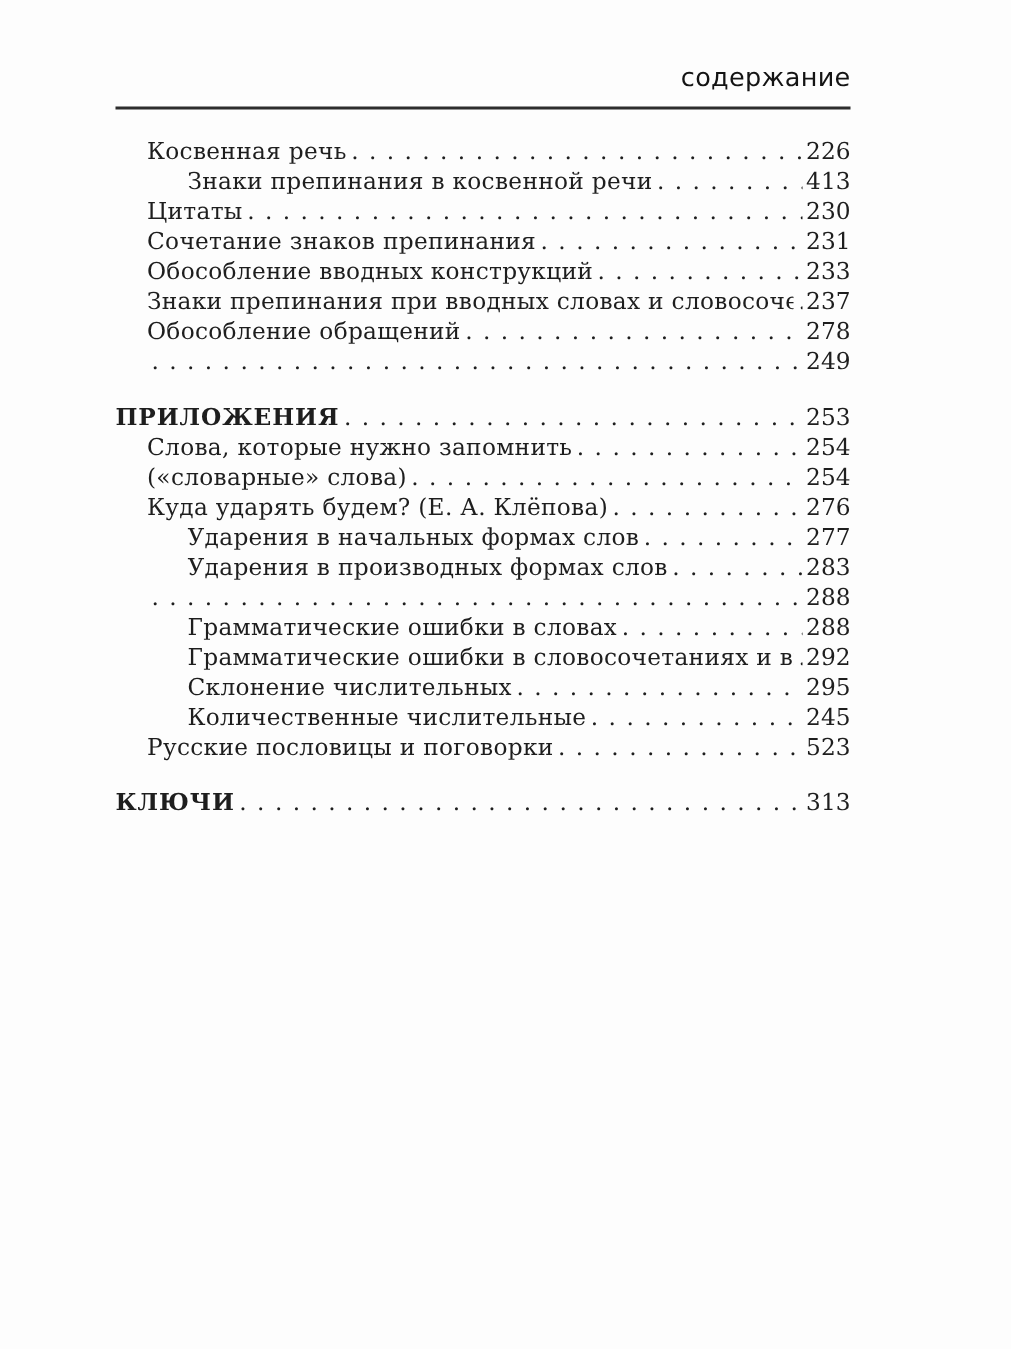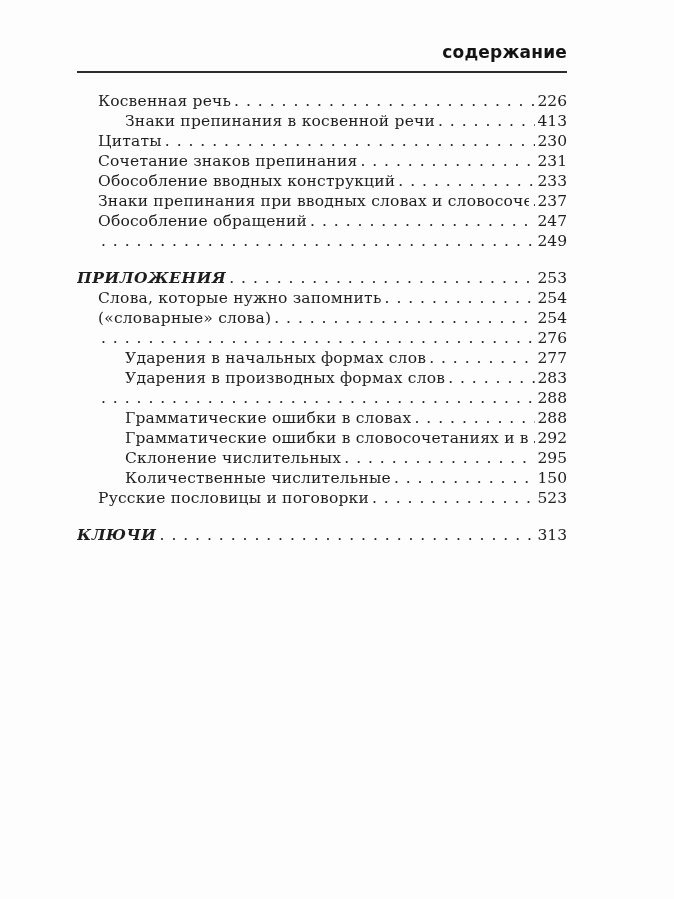--- a/index.html
+++ b/index.html
@@ -18,21 +18,21 @@
   }
   .content {
     position: absolute;
     left: 77px;
     top: 44px;
     width: 490px;
   }
   .running-head {
     text-align: right;
     font-family: "DejaVu Sans", sans-serif;
-    font-weight: bold;
+    font-weight: normal;
     font-size: 17px;
     line-height: 17px;
     color: #141414;
     letter-spacing: 0.2px;
   }
   .rule {
     height: 2px;
     background: var(--rule, #2d2d2d);
     margin-top: 10px;
   }
@@ -45,21 +45,20 @@
     align-items: baseline;
     line-height: 20px;
     white-space: nowrap;
   }
   .row.level-1 { padding-left: 21px; }
   .row.level-2 { padding-left: 48px; }
   .row.gap-before { margin-top: 17px; }
   .row.section .title {
     font-weight: bold;
     letter-spacing: 0.6px;
-    font-style: italic;
   }
   .title {
     flex: 0 1 auto;
     min-width: 0;
     overflow: hidden;
     letter-spacing: 0.2px;
   }
   .leader {
     flex: 1 1 0;
     min-width: 0;
@@ -110,21 +109,21 @@
     <span class="pagenum">233</span>
   </div>
         <div class="row level-1">
     <span class="title">Знаки препинания при вводных словах и словосочетаниях</span>
     <span class="leader">. . . . . . . . . . . . . . . . . . . . . . . . . . . . . . . . . . . . . . . . . . . . . . . . . . . . . . . . . . . . . . . . . . . . . . . . . . . . . . . . . . . . . . . . . . </span>
     <span class="pagenum">237</span>
   </div>
         <div class="row level-1">
     <span class="title">Обособление обращений</span>
     <span class="leader">. . . . . . . . . . . . . . . . . . . . . . . . . . . . . . . . . . . . . . . . . . . . . . . . . . . . . . . . . . . . . . . . . . . . . . . . . . . . . . . . . . . . . . . . . . </span>
-    <span class="pagenum">247</span>
+    <span class="pagenum">278</span>
   </div>
         <div class="row level-1">
     <span class="leader">. . . . . . . . . . . . . . . . . . . . . . . . . . . . . . . . . . . . . . . . . . . . . . . . . . . . . . . . . . . . . . . . . . . . . . . . . . . . . . . . . . . . . . . . . . </span>
     <span class="pagenum">249</span>
   </div>
         <div class="row level-0 section gap-before">
     <span class="title">ПРИЛОЖЕНИЯ</span>
     <span class="leader">. . . . . . . . . . . . . . . . . . . . . . . . . . . . . . . . . . . . . . . . . . . . . . . . . . . . . . . . . . . . . . . . . . . . . . . . . . . . . . . . . . . . . . . . . . </span>
     <span class="pagenum">253</span>
   </div>
@@ -132,20 +131,21 @@
     <span class="title">Слова, которые нужно запомнить</span>
     <span class="leader">. . . . . . . . . . . . . . . . . . . . . . . . . . . . . . . . . . . . . . . . . . . . . . . . . . . . . . . . . . . . . . . . . . . . . . . . . . . . . . . . . . . . . . . . . . </span>
     <span class="pagenum">254</span>
   </div>
         <div class="row level-1">
     <span class="title">(«словарные» слова)</span>
     <span class="leader">. . . . . . . . . . . . . . . . . . . . . . . . . . . . . . . . . . . . . . . . . . . . . . . . . . . . . . . . . . . . . . . . . . . . . . . . . . . . . . . . . . . . . . . . . . </span>
     <span class="pagenum">254</span>
   </div>
         <div class="row level-1">
+    <span class="title">Куда ударять будем? (Е. А. Клёпова)</span>
     <span class="leader">. . . . . . . . . . . . . . . . . . . . . . . . . . . . . . . . . . . . . . . . . . . . . . . . . . . . . . . . . . . . . . . . . . . . . . . . . . . . . . . . . . . . . . . . . . </span>
     <span class="pagenum">276</span>
   </div>
         <div class="row level-2">
     <span class="title">Ударения в начальных формах слов</span>
     <span class="leader">. . . . . . . . . . . . . . . . . . . . . . . . . . . . . . . . . . . . . . . . . . . . . . . . . . . . . . . . . . . . . . . . . . . . . . . . . . . . . . . . . . . . . . . . . . </span>
     <span class="pagenum">277</span>
   </div>
         <div class="row level-2">
     <span class="title">Ударения в производных формах слов</span>
@@ -167,21 +167,21 @@
     <span class="pagenum">292</span>
   </div>
         <div class="row level-2">
     <span class="title">Склонение числительных</span>
     <span class="leader">. . . . . . . . . . . . . . . . . . . . . . . . . . . . . . . . . . . . . . . . . . . . . . . . . . . . . . . . . . . . . . . . . . . . . . . . . . . . . . . . . . . . . . . . . . </span>
     <span class="pagenum">295</span>
   </div>
         <div class="row level-2">
     <span class="title">Количественные числительные</span>
     <span class="leader">. . . . . . . . . . . . . . . . . . . . . . . . . . . . . . . . . . . . . . . . . . . . . . . . . . . . . . . . . . . . . . . . . . . . . . . . . . . . . . . . . . . . . . . . . . </span>
-    <span class="pagenum">150</span>
+    <span class="pagenum">245</span>
   </div>
         <div class="row level-1">
     <span class="title">Русские пословицы и поговорки</span>
     <span class="leader">. . . . . . . . . . . . . . . . . . . . . . . . . . . . . . . . . . . . . . . . . . . . . . . . . . . . . . . . . . . . . . . . . . . . . . . . . . . . . . . . . . . . . . . . . . </span>
     <span class="pagenum">523</span>
   </div>
         <div class="row level-0 section gap-before">
     <span class="title">КЛЮЧИ</span>
     <span class="leader">. . . . . . . . . . . . . . . . . . . . . . . . . . . . . . . . . . . . . . . . . . . . . . . . . . . . . . . . . . . . . . . . . . . . . . . . . . . . . . . . . . . . . . . . . . </span>
     <span class="pagenum">313</span>

